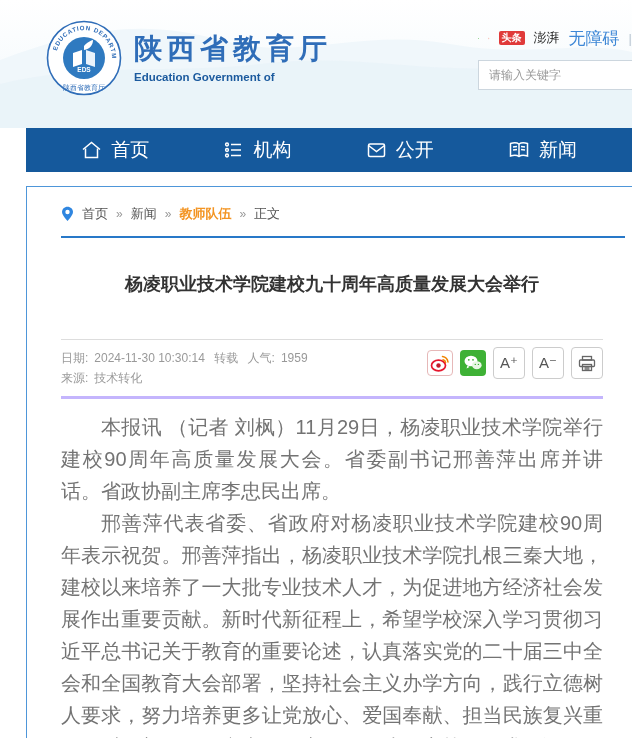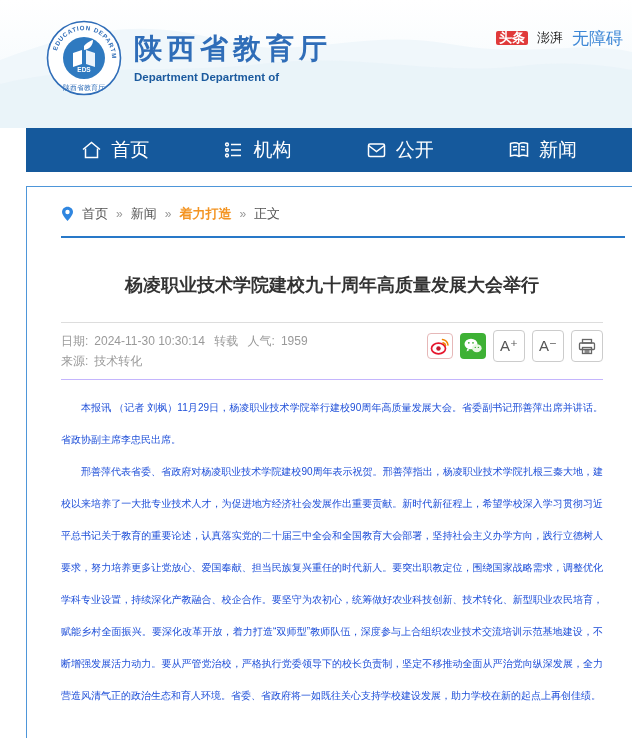--- a/index.html
+++ b/index.html
@@ -11,21 +11,21 @@
   .mountains { position:absolute; left:0; top:0; width:632px; height:128px; }
   .brand { position:absolute; left:46px; top:20px; display:flex; align-items:center; gap:12px; }
   .logo { width:76px; height:76px; }
   .titles h1 { font-family:"Liberation Serif","DejaVu Serif",serif; font-size:28px; font-weight:700;
     color:#2f6db8; letter-spacing:5px; line-height:34px; }
   .titles .sub { font-size:11.5px; font-weight:700; color:#1b5a9e; line-height:14px; margin-top:4px; }
 
   .top-right { position:absolute; left:478px; top:28px; width:154px; }
   .social-row { display:flex; align-items:center; gap:9px; height:20px; }
   .icon-svg { display:block; }
-  .toutiao-badge { background:#e03a3a; color:#fff; font-size:13px; font-weight:700;
+  .toutiao-badge { background:#e03a3a; color:#fff; font-size:10px; font-weight:700;
     padding:2px 3px; border-radius:2px; line-height:10px; white-space:nowrap; }
   .pengpai { font-family:"Liberation Serif","DejaVu Serif",serif; font-weight:400; font-size:13px; color:#1a1a1a; white-space:nowrap; }
   .a11y { font-size:17px; color:#3d87d6; white-space:nowrap; cursor:pointer; }
   .sep { color:#b9c6d2; font-size:13px; }
   .search-box { margin-top:12px; }
   .search-box input { width:160px; height:30px; border:1px solid #ccd6de; background:#fff;
     padding:0 10px; font-size:12px; color:#444; outline:none; }
   .search-box input::placeholder { color:#999; }
 
   
@@ -37,36 +37,36 @@
   
   .content { margin:14px 0 0 26px; width:612px; min-height:560px; background:#fff;
     border:1px solid #4e96d9; }
   .crumbs { display:flex; align-items:center; gap:8px; padding:18px 20px 13px 34px; font-size:13px; color:#555; }
   .crumb { cursor:pointer; }
   .crumb-sep { color:#999; font-size:12px; }
   .crumb-hl { color:#f39422; font-weight:700; }
   .blue-rule { height:2px; background:#2878c8; margin:0 12px 0 34px; }
 
   .art-title { text-align:center; font-size:18px; font-weight:700; color:#333;
-    margin:34px 42px 24px; line-height:26px; }
-
-  .meta-band { margin:0 34px; border-top:1px solid #ddd; border-bottom:1px solid #c4b5fd;
+    margin:34px 42px 41px; line-height:26px;font-family:Liberation Mono, monospace; }
+
+  .meta-band { margin:0 34px; border-top:1px solid #ddd; border-bottom:3px solid #c4b5fd;
     padding:8px 0 8px; position:relative; min-height:54px; }
   .meta-line { font-size:12px; color:#999; line-height:20px; }
   .meta-line span { margin-right:6px; }
   .tools { position:absolute; right:0; top:7px; display:flex; align-items:center; gap:7px; }
   .tool-btn { width:32px; height:32px; border:1px solid #ccc; border-radius:4px; background:#fff;
     display:flex; align-items:center; justify-content:center; font-size:15px; color:#555; cursor:pointer; }
   .share-btn { width:26px; height:26px; border-radius:4px; display:flex; align-items:center;
     justify-content:center; cursor:pointer; }
   .share-weibo { background:#fff; border:1px solid #e6b8b8; }
   .share-wechat { background:#3eb135; }
 
   .body-text { margin:12px 34px 0; }
-  .body-text p { font-size:10px; color:#1d4ed8; line-height:32px; text-align:justify; text-indent:2em; }
+  .body-text p { font-size:20px; color:#737373; line-height:32px; text-align:justify; text-indent:2em; }
 </style>
 </head>
 <body>
 
 <div class="header">
   <svg class="mountains" viewBox="0 0 632 128" preserveAspectRatio="none">
     <path d="M0,60 C80,30 140,18 220,40 C300,62 360,28 450,44 C530,58 580,40 632,52 L632,128 L0,128 Z" fill="#f0f7fb"></path>
     <path d="M0,84 C90,62 180,74 260,64 C360,52 430,76 520,66 C570,60 610,66 632,70 L632,128 L0,128 Z" fill="#e9f2f9" opacity="0.8"></path>
   </svg>
 
@@ -82,21 +82,21 @@
       <circle cx="38" cy="38" r="21" fill="#2f7ac0"></circle>
       <path d="M27,33 l9,-3 l0,14 l-9,3 Z" fill="#ffffff"></path>
       <path d="M49,33 l-9,-3 l0,14 l9,3 Z" fill="#eaf3fb"></path>
       <path d="M38,26 c4,-5 9,-6 9,-6 c0,5 -3,9 -9,10 Z" fill="#ffffff"></path>
       <text x="38" y="52" font-size="6.5" fill="#ffffff" text-anchor="middle" font-weight="bold">EDS</text>
       <text x="38" y="70" font-size="7" fill="#2f6db8" text-anchor="middle">陕西省教育厅</text>
     </svg>
     <div class="titles">
       <h1>陕西省教育厅</h1>
       <div class="sub">
-        <div>Department Department of</div>
+        <div>Education Government of</div>
       </div>
     </div>
   </div>
 
   <div class="top-right">
     <div class="social-row">
       <svg class="icon-svg" width="19" height="17" viewBox="0 0 19 17">
         <ellipse cx="7.5" cy="6.5" rx="6.5" ry="5.5" fill="#3eb135"></ellipse>
         <circle cx="5.2" cy="5.2" r="0.9" fill="#fff"></circle>
           <circle cx="9.6" cy="5.2" r="0.9" fill="#fff"></circle>
@@ -110,20 +110,23 @@
         <ellipse cx="8" cy="10.5" rx="7" ry="5.5" fill="none" stroke="#e6162d" stroke-width="1.6"></ellipse>
         <circle cx="8" cy="10.5" r="2.2" fill="#e6162d"></circle>
         <path d="M12,3 a6,6 0 0 1 5,5" fill="none" stroke="#f08300" stroke-width="1.4" stroke-linecap="round"></path>
         <path d="M12.5,6 a3,3 0 0 1 2.4,2.4" fill="none" stroke="#f08300" stroke-width="1.4" stroke-linecap="round"></path>
       </svg>
       <span class="toutiao-badge">头条</span>
       <span class="pengpai">澎湃</span>
       <span class="a11y">无障碍</span>
       <span class="sep">|</span>
     </div>
+    <div class="search-box">
+      <input type="text" placeholder="请输入关键字" style="">
+    </div>
   </div>
 </div>
 
 <div class="nav">
   <div class="nav-item">
     <svg width="21" height="20" viewBox="0 0 21 20" fill="none" stroke="#fff" stroke-width="1.5">
       <path d="M2,9.5 L10.5,2.5 L19,9.5"></path>
         <path d="M4.5,8.5 L4.5,17.5 L16.5,17.5 L16.5,8.5"></path>
     </svg>
     <span>首页</span>
@@ -158,21 +161,21 @@
 
   <div class="crumbs">
     <svg width="13" height="16" viewBox="0 0 13 16">
       <path d="M6.5,0.8 C3.4,0.8 1,3.2 1,6.1 C1,9.6 6.5,15 6.5,15 C6.5,15 12,9.6 12,6.1 C12,3.2 9.6,0.8 6.5,0.8 Z" fill="#2f86e0"></path>
       <circle cx="6.5" cy="6" r="2.2" fill="#fff"></circle>
     </svg>
     <span class="crumb">首页</span>
     <span class="crumb-sep">»</span>
     <span class="crumb">新闻</span>
     <span class="crumb-sep">»</span>
-    <span class="crumb crumb-hl">着力打造</span>
+    <span class="crumb crumb-hl">教师队伍</span>
     <span class="crumb-sep">»</span>
     <span>正文</span>
   </div>
 
   <div class="blue-rule"></div>
 
   <h2 class="art-title">杨凌职业技术学院建校九十周年高质量发展大会举行</h2>
 
   <div class="meta-band">
     <div class="meta-line">

